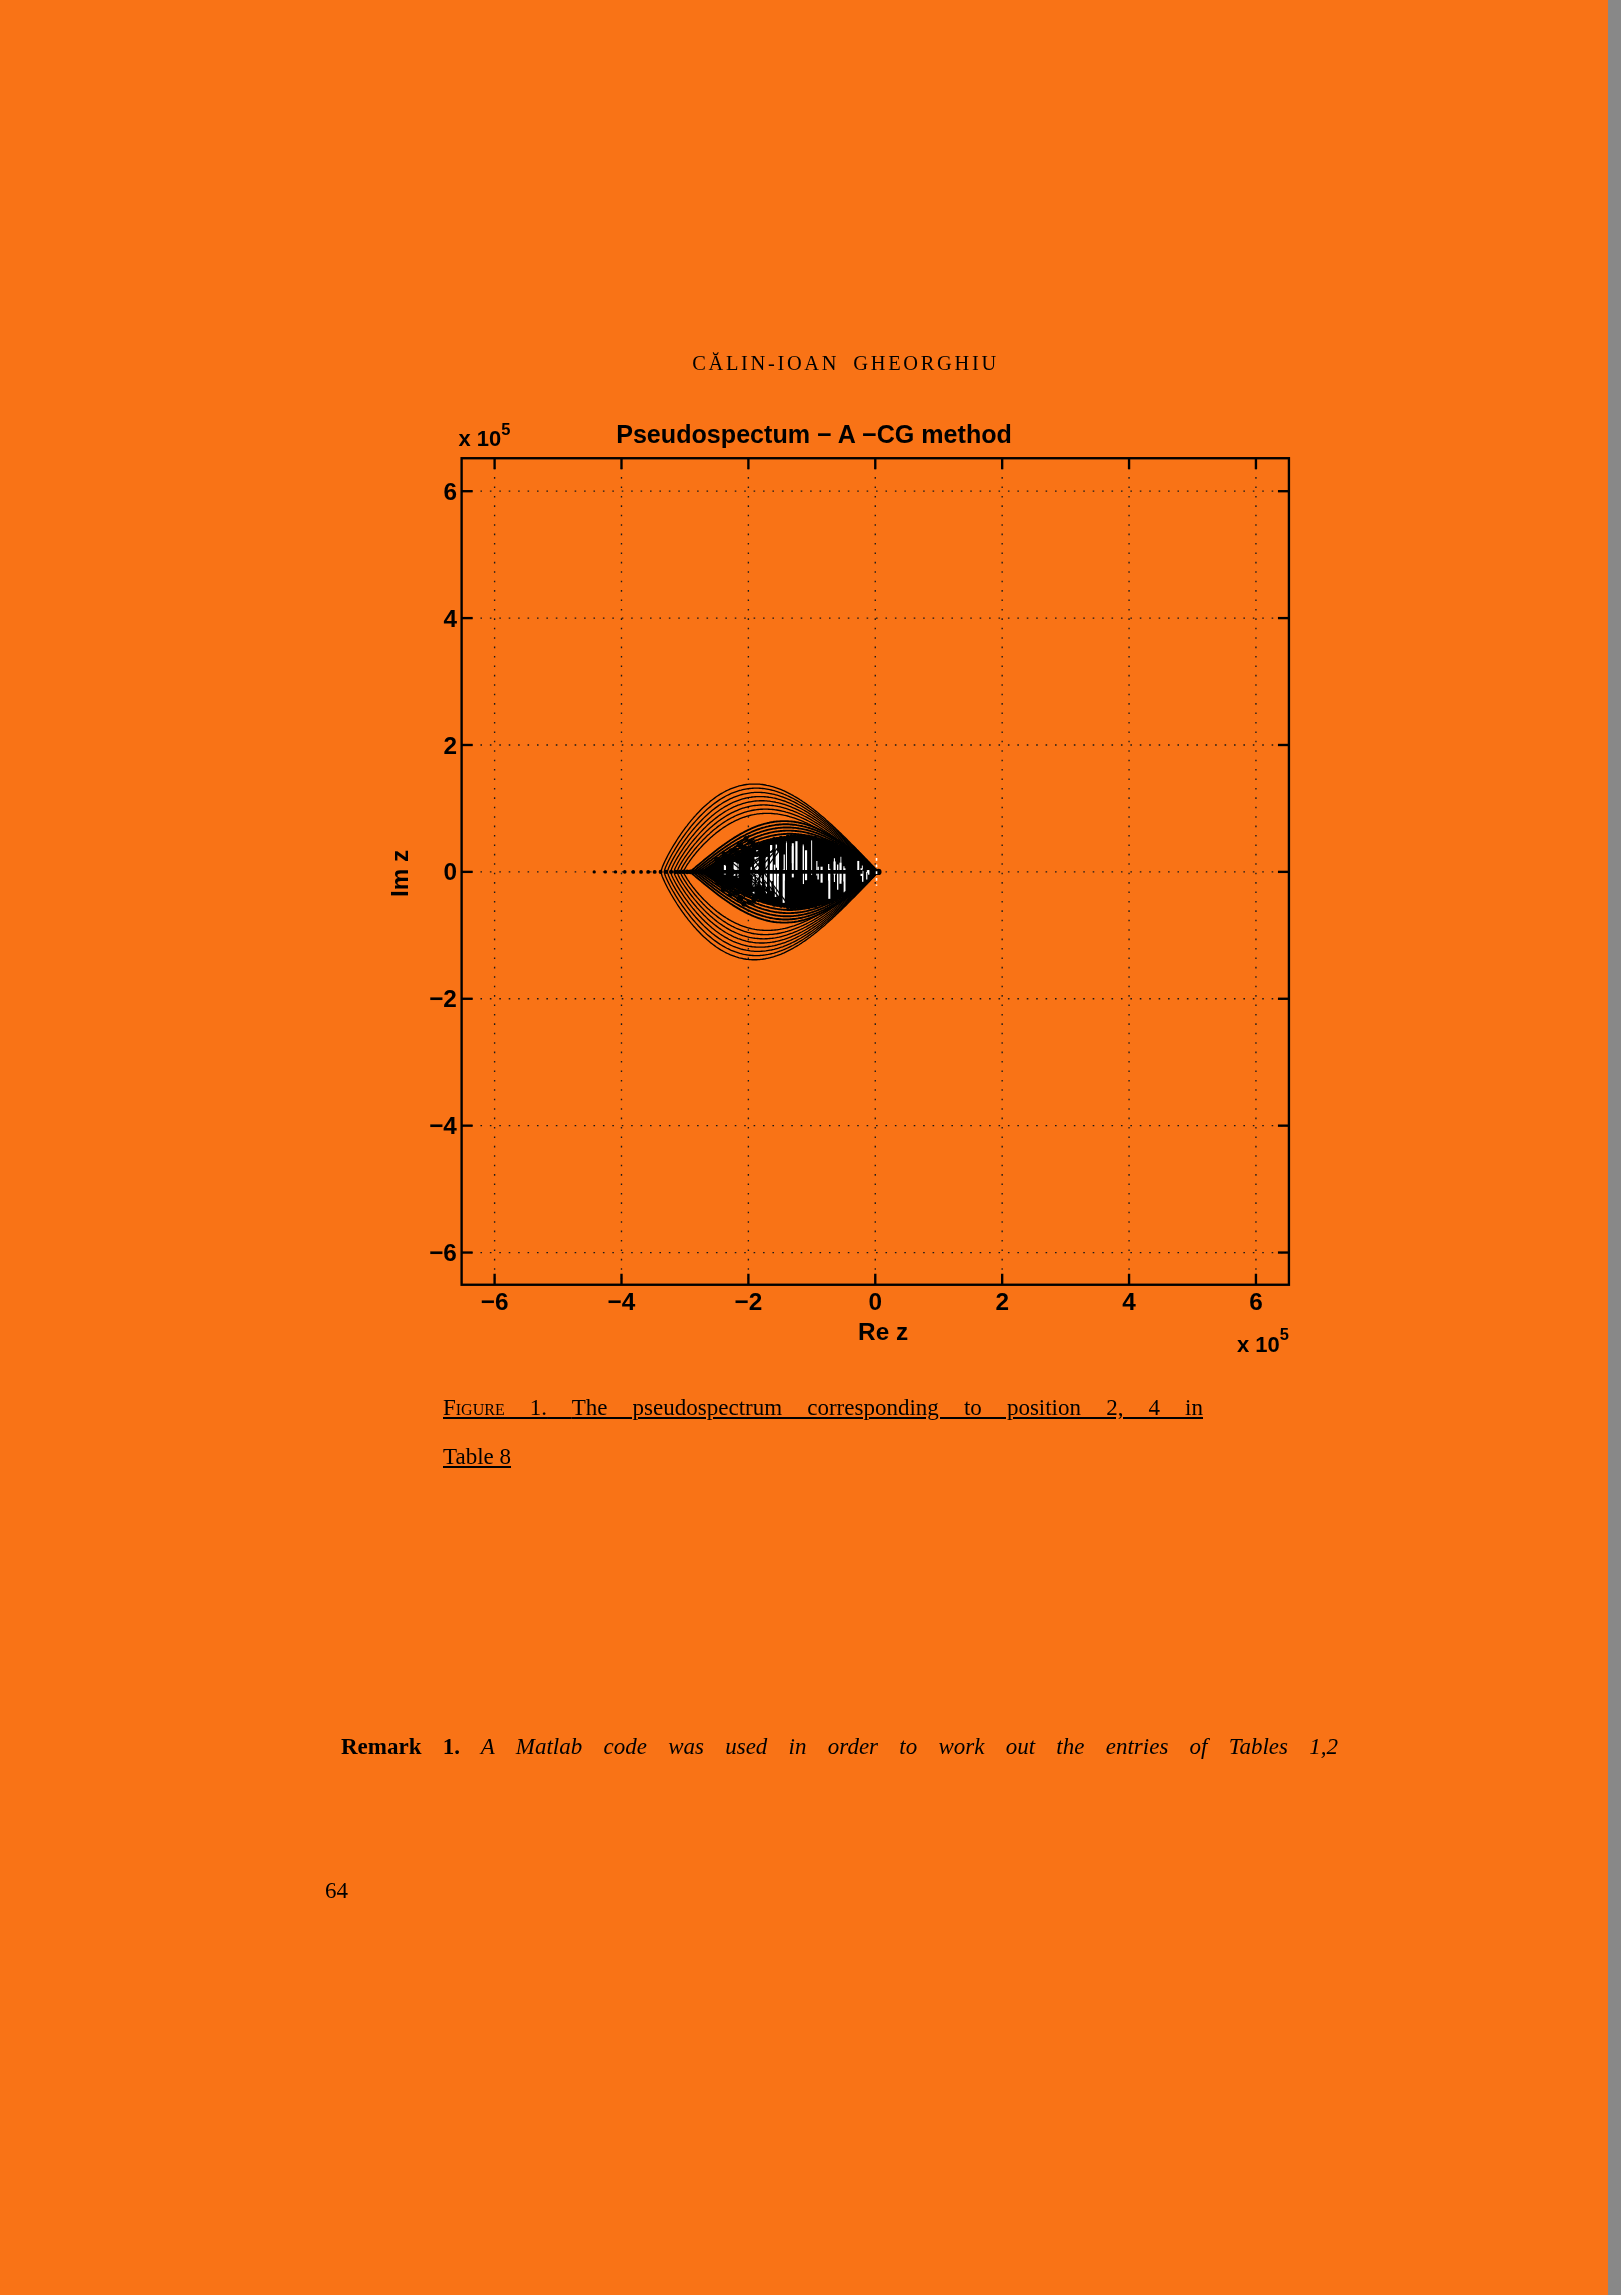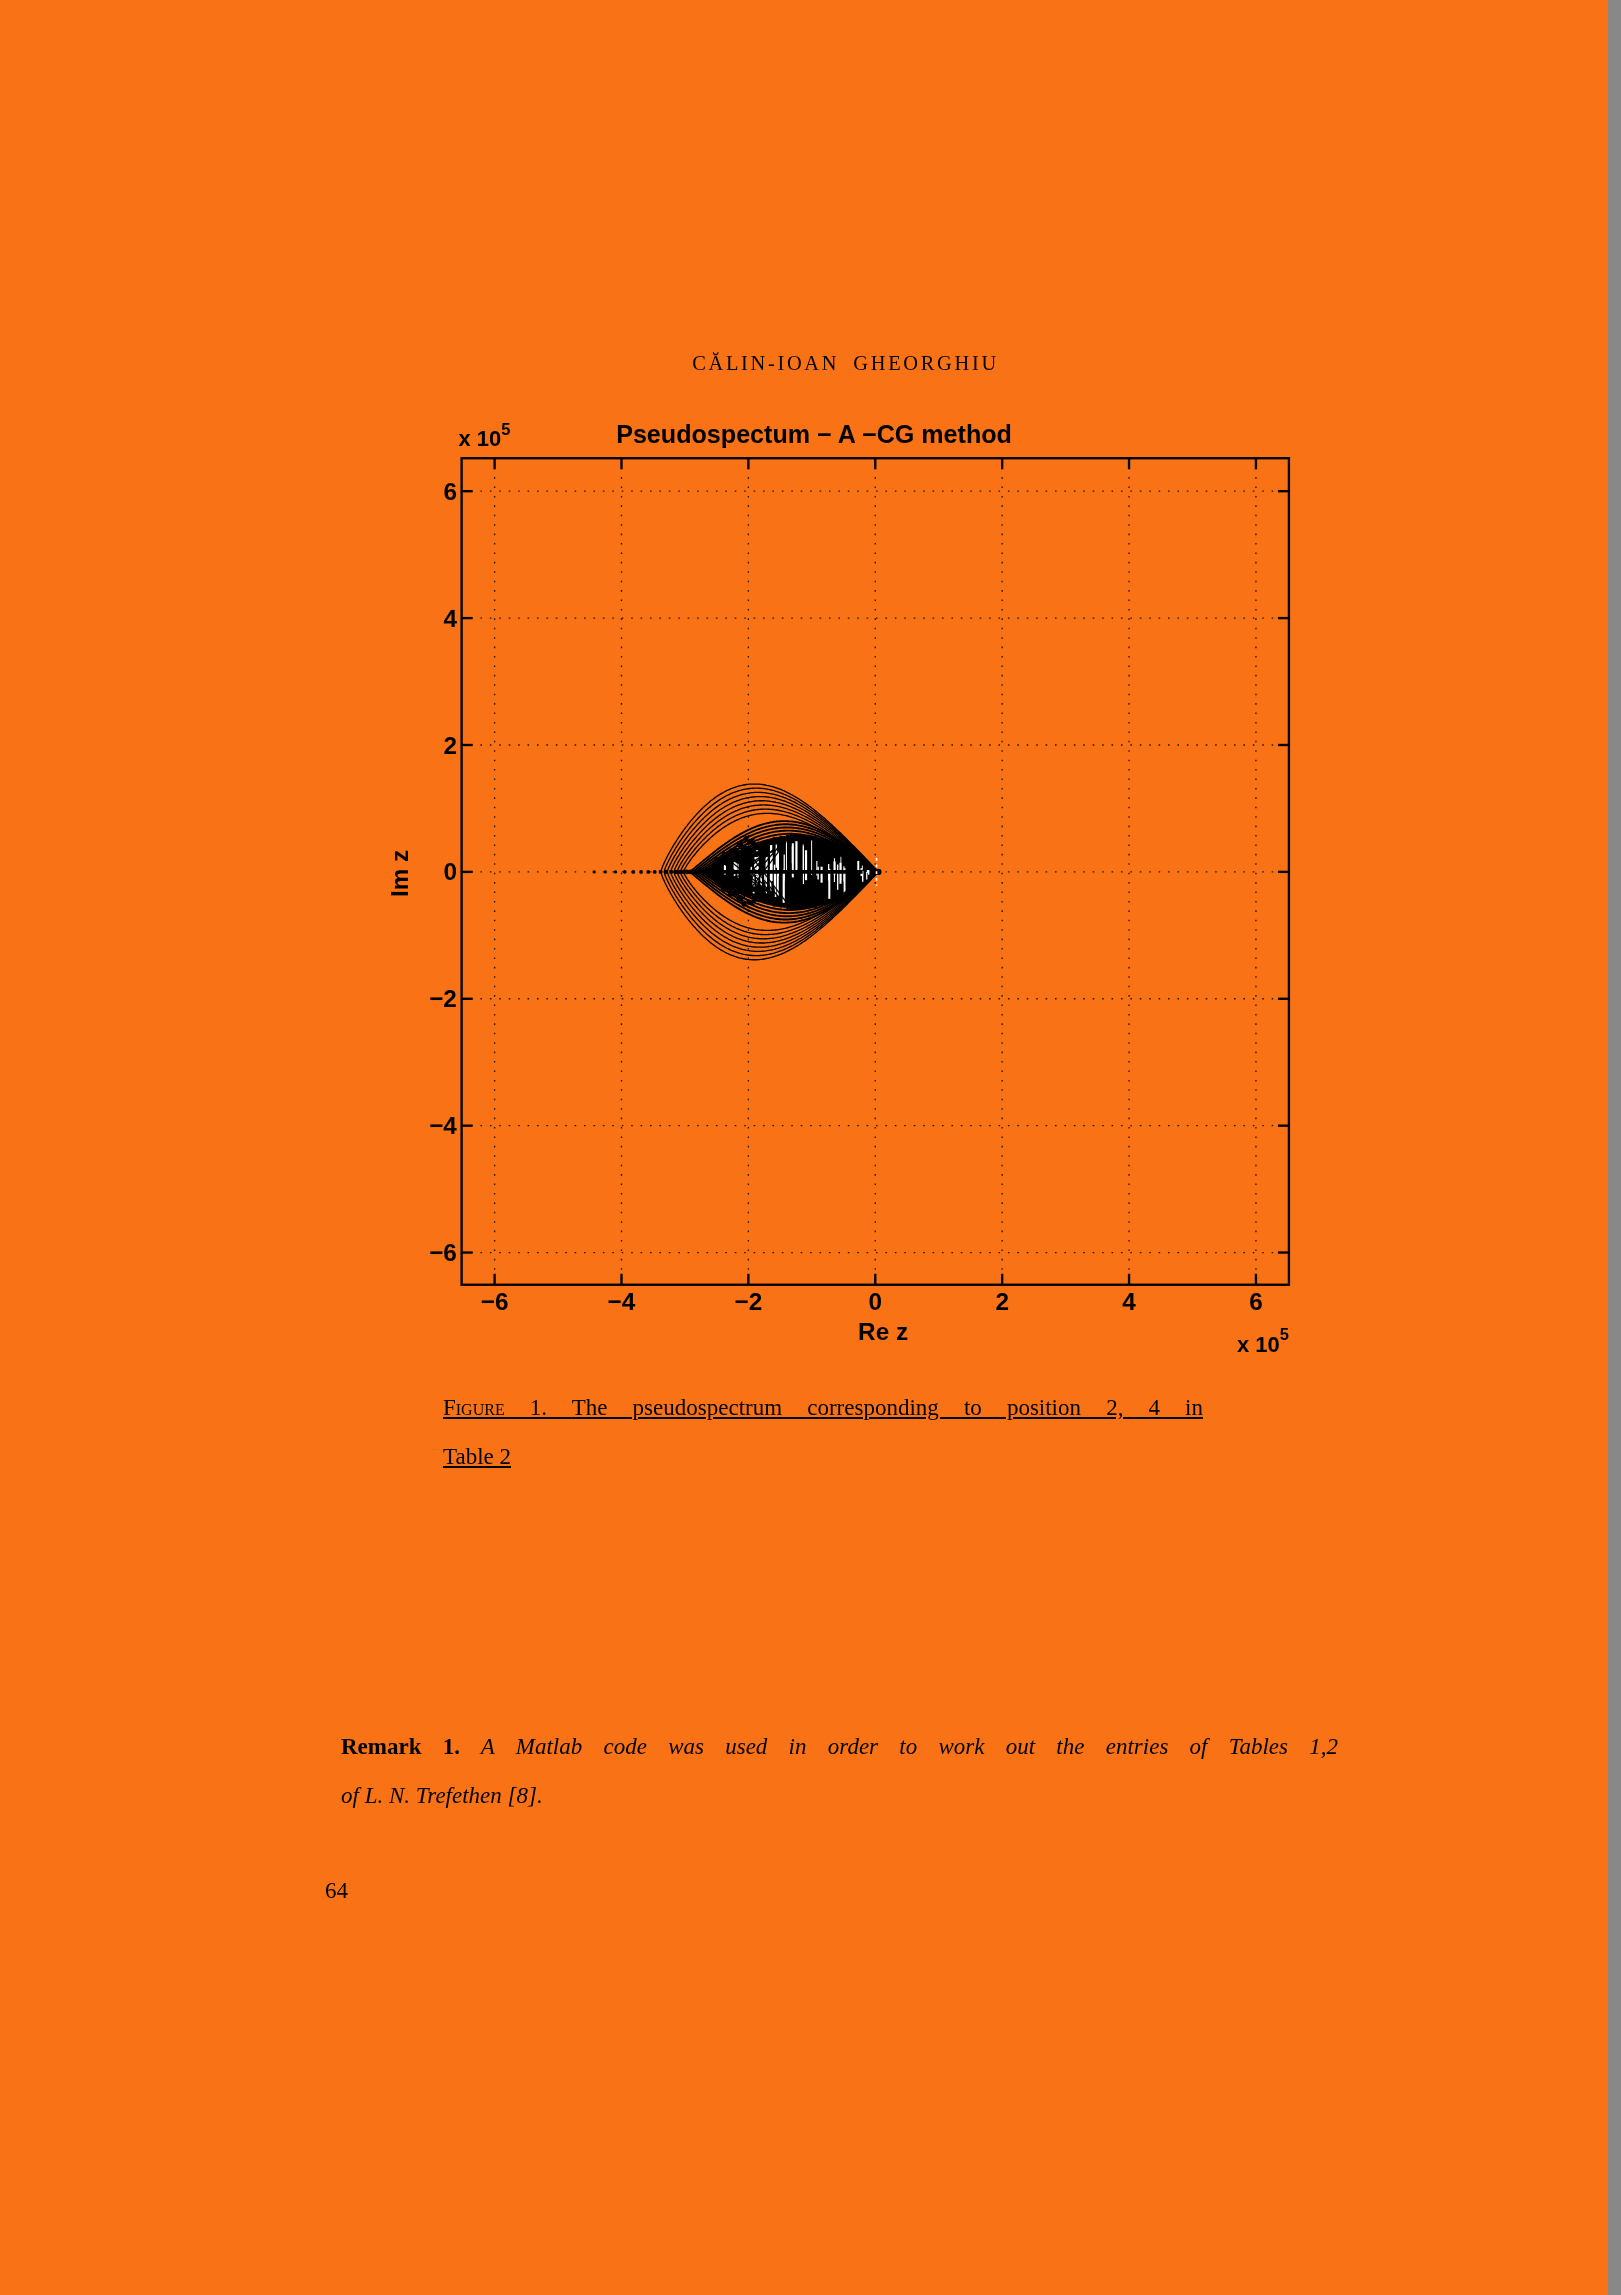--- a/index.html
+++ b/index.html
@@ -345,24 +345,23 @@
       <text class="chart-title" x="567" y="64" text-anchor="middle">Pseudospectum − A −CG method</text>
       <text class="explab" x="114" y="68"><tspan>x 10</tspan><tspan dy="-15" font-size="21">5</tspan></text>
       <text class="explab" x="1172" y="1222" text-anchor="end"><tspan>x 10</tspan><tspan dy="-15" font-size="21">5</tspan></text>
       <text class="axlab" x="655" y="1207" text-anchor="middle">Re z</text>
       <text class="axlab" x="50" y="612" text-anchor="middle" transform="rotate(-90 50 612)">Im z</text>
     </svg>
   </div>
 
   <div class="caption">
     <span class="cap-line just"><span class="sc">Figure 1.</span> <span>The pseudospectrum corresponding to position 2, 4 in</span></span>
-    <span class="cap-line">Table 2</span>
+    <span class="cap-line">Table 8</span>
   </div>
 
   <div class="remark">
     <span class="cap-line just"><span class="rlabel">Remark 1.</span> <span>A Matlab code was used in order to work out the entries of Tables 1,2</span></span>
-    <span class="cap-line">of L. N. Trefethen [8].</span>
   </div>
 
   <div class="pageno">64</div>
 
 </div>
 
 
 </body></html>

